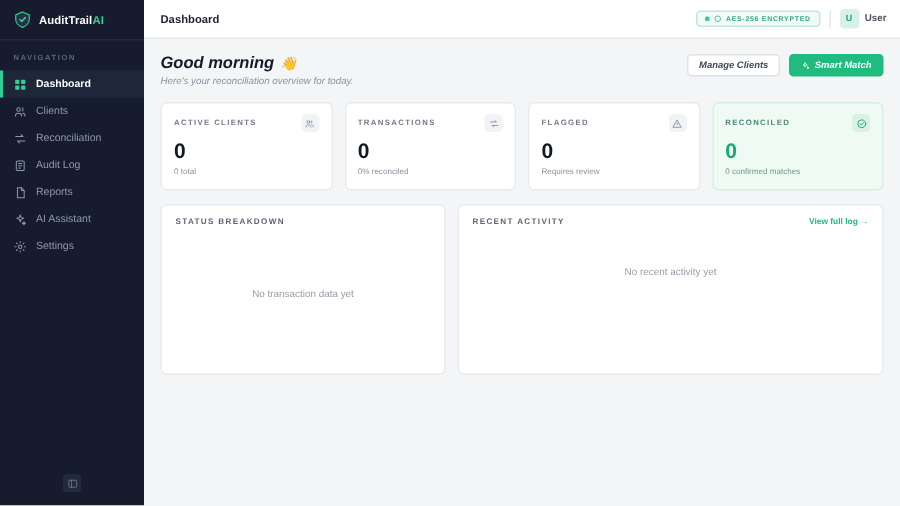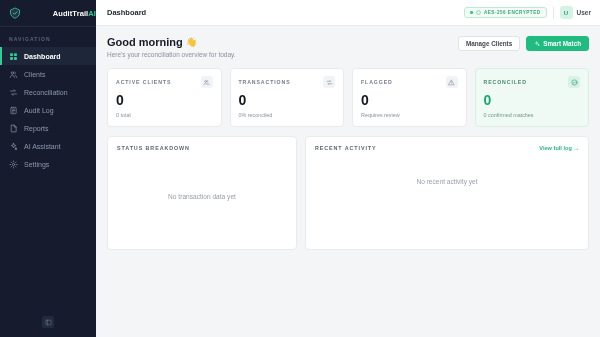--- a/index.html
+++ b/index.html
@@ -17,21 +17,20 @@
     background: #161c2d;
     display: flex; flex-direction: column;
     flex: 0 0 96px;
     position: relative;
   }
   .brand {
     display: flex; align-items: center; gap: 5px;
     padding: 9px 0 9px 9px;
     height: 27px;
     border-bottom: 1px solid #222a3d;
-    justify-content: space-between;
   }
   .brand-logo { width: 12px; height: 12px; flex: 0 0 12px; display:block; }
   .brand-text {
     font-size: 7.5px; font-weight: bold; color: #ffffff;
     letter-spacing: .1px; white-space: nowrap;
   }
   .brand-ai { color: #2fcf95; font-weight: bold; }
   .nav-label {
     font-size: 5px; color: #5a6480; letter-spacing: 1.1px;
     font-weight: bold; padding: 9px 0 5px 9px;
@@ -87,21 +86,21 @@
   .avatar {
     width: 13px; height: 13px; border-radius: 3px;
     background: #d4f2e5; color: #2a9b72;
     font-size: 6px; font-weight: bold;
     display: flex; align-items: center; justify-content: center;
   }
   .user-name { font-size: 6.5px; color: #4a5160; font-weight: bold; }
 
   .content { flex: 1; padding: 10px 11px 0 11px; overflow: hidden; }
 
-  .greet-row { display: flex; align-items: flex-start; }
+  .greet-row { display: flex; align-items: flex-start; font-style: italic; }
   .greet-title {
     font-size: 11px; font-weight: bold; color: #151b28;
     display: flex; align-items: center; gap: 4px;
   }
   .greet-emoji { font-size: 9px; }
   .greet-sub { font-size: 6.5px; color: #8b919e; margin-top: 3px; }
   .greet-actions { margin-left: auto; display: flex; gap: 6px; align-items: center; }
   .btn {
     display: flex; align-items: center; gap: 3px;
     height: 15px; padding: 0 7px; border-radius: 3px;

